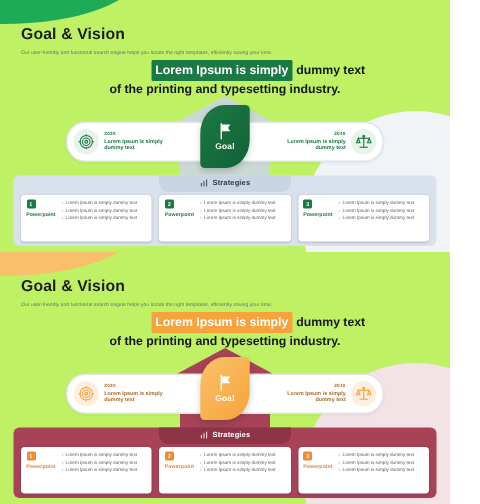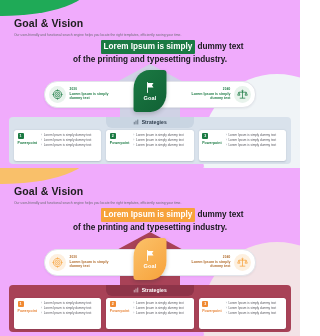--- a/index.html
+++ b/index.html
@@ -2,21 +2,21 @@
 <html><head>
 <meta charset="utf-8">
 <style>
   html,body{margin:0;padding:0;background:#ffffff;}
   body{
     width:300px;height:336px;overflow:hidden;
     font-family:"Liberation Sans","DejaVu Sans",sans-serif;
     -webkit-font-smoothing:antialiased;
   }
   .slide{
-    position:relative;width:300px;height:168px;overflow:hidden;background:#f0abfc;
+    position:relative;width:300px;height:168px;overflow:hidden;background:#bef264;
   }
   
   .swoosh{
     position:absolute;left:-34px;top:-30px;width:126px;height:46px;
     border-bottom-right-radius:100% 100%;
     border-bottom-left-radius:40% 100%;
     z-index:1;
   }
   .blob-right{
     position:absolute;right:-52px;bottom:-56px;width:150px;height:150px;

